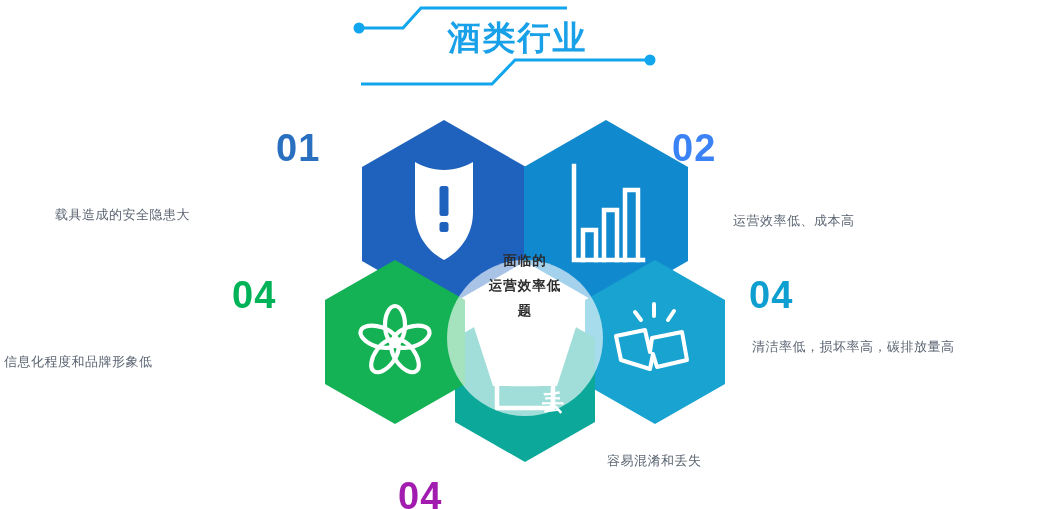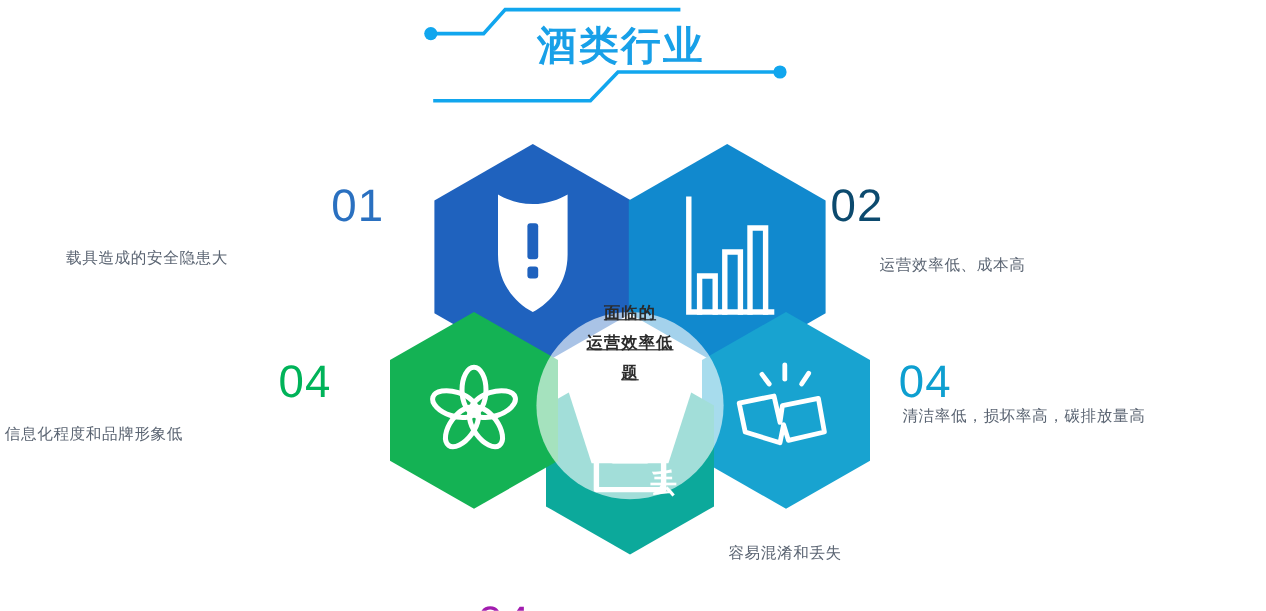--- a/index.html
+++ b/index.html
@@ -66,35 +66,33 @@
     left: 140px;
     top: 140px;
     width: 120px;
     text-align: center;
     font-size: 13.5px;
     font-weight: bold;
     color: #2b2b2b;
     line-height: 25px;
     letter-spacing: 1px;
     pointer-events: none;
-    text-decoration: underline;
   }
 
   
   .num {
     position: absolute;
     font-size: 38px;
-    font-weight: normal;
+    font-weight: bold;
     line-height: 1;
     letter-spacing: 1px;
     white-space: nowrap;
-    margin-top: 24px;
   }
   #num-01 { left: 276px; top: 129px; color: #2A70C0; }
-  #num-02 { left: 692px; top: 129px; color: #0c4a6e; }
+  #num-02 { left: 672px; top: 129px; color: #3b82f6; }
   #num-03 { left: 749px; top: 276px; color: #0E9FD0; }
   #num-04 { left: 398px; top: 477px; color: #a21caf; }
   #num-05 { left: 232px; top: 276px; color: #00B359; }
 
   
   .caption {
     position: absolute;
     font-size: 13px;
     color: #5a6472;
     line-height: 30px;

